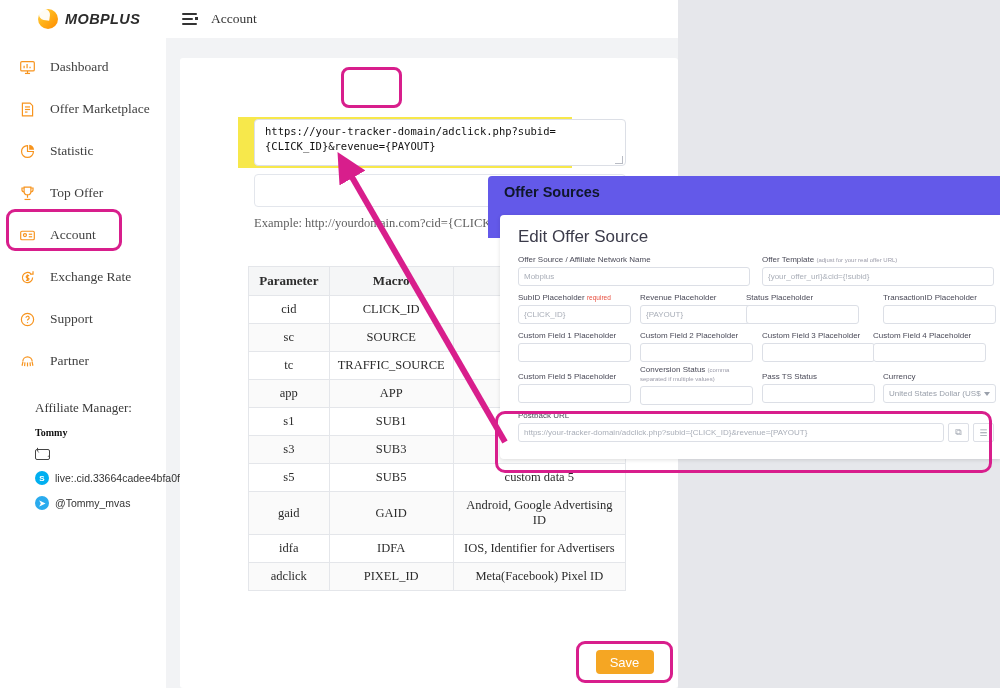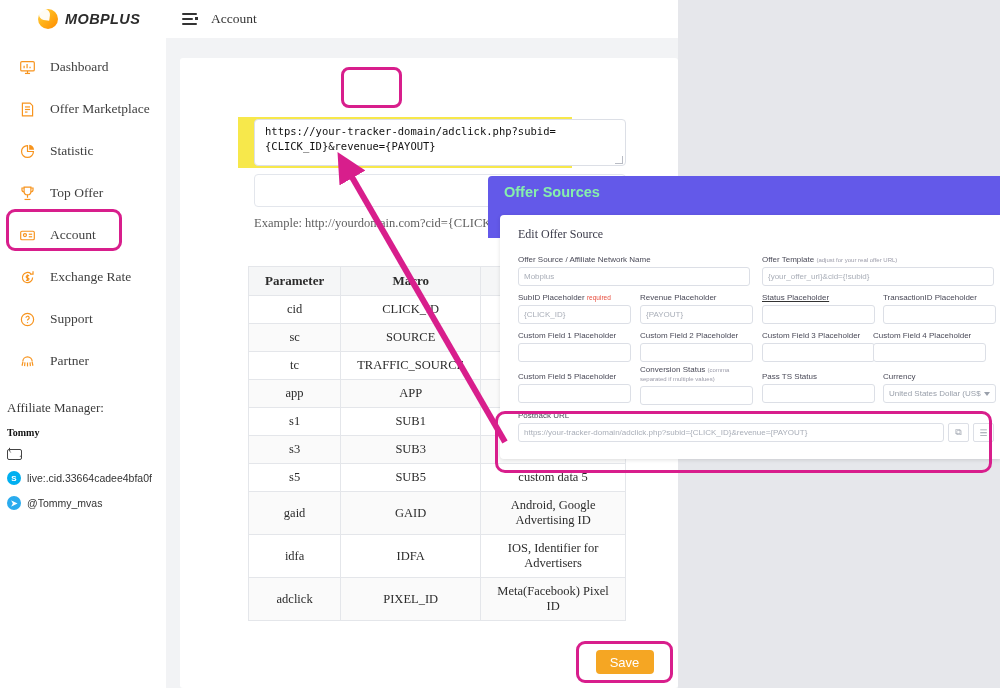--- a/index.html
+++ b/index.html
@@ -49,21 +49,21 @@
     color:#F7941E;
   }
   .nav-icon svg { display:block; }
 
   #account-highlight {
     position:absolute; left:6px; top:209px; width:116px; height:42px;
     border:3px solid #d81e8c; border-radius:9px; z-index:6;
     pointer-events:none;
   }
 
-  .am-block { margin-top:18px; padding-left:7px; }
+  .am-block { margin-top:18px; padding-left:35px; }
   .am-title { font-size:13px; color:#3a3a3a; }
   .am-name { font-size:10px; font-weight:bold; color:#111; margin-top:11px; }
   .am-row {
     display:flex; align-items:center; gap:6px;
     margin-top:11px; font-size:10.5px; color:#333;
     font-family:"Liberation Sans", sans-serif;
   }
   .mail-ico {
     width:15px; height:11px; border:1.3px solid #444; border-radius:2px;
     position:relative;
@@ -158,21 +158,21 @@
     font-size:12.5px; color:#5f5f5f;
   }
 
   
   #param-table {
     position:absolute; left:248px; top:266px; width:378px;
     border-collapse:collapse; z-index:4; background:#fff;
   }
   #param-table th, #param-table td {
     border:1px solid #e4e6ea; text-align:center;
-    font-size:12.5px; color:#2c2c2c; padding:6px 16px; height:26px;
+    font-size:12.5px; color:#2c2c2c; padding:6px 8px; height:26px;
   }
   #param-table th { background:#f5f6f7; font-weight:bold; font-size:13px; }
   #param-table col.c1 { width:82px; }
   #param-table col.c2 { width:102px; }
   #param-table col.c3 { width:194px; }
   #param-table tr:nth-child(even) td { background:#fafafa; }
 
   
   #save-wrap {
     position:absolute; left:576px; top:641px; width:97px; height:42px;
@@ -189,32 +189,32 @@
   #modal {
     position:absolute; left:488px; top:176px; width:512px; height:290px;
     z-index:12;
   }
   #modal-header {
     position:absolute; left:0; top:0; width:512px; height:62px;
     background:#6359e9; border-radius:4px 0 0 0;
   }
   #modal-title {
     position:absolute; left:16px; top:8px;
-    color:#86efac; font-size:14.5px; font-weight:bold;
+    color:#0f172a; font-size:14.5px; font-weight:bold;
     font-family:"Liberation Sans", sans-serif;
   }
   #modal-body {
     position:absolute; left:12px; top:39px; width:500px; height:244px;
     background:#fff; border-radius:4px 0 0 4px;
     box-shadow:0 1px 4px rgba(0,0,0,.12);
   }
   #modal-subtitle {
     position:absolute; left:18px; top:12px;
-    font-size:12px; color:#3b3b4a;
-    font-family:Liberation Serif, serif;
+    font-size:17px; color:#3b3b4a;
+    font-family:Liberation Sans, sans-serif;
   }
 
   .mfield { position:absolute; font-family:"Liberation Sans", sans-serif; }
   .mlabel { font-size:8px; color:#4a4a58; display:block; margin-bottom:3px;
             white-space:nowrap; }
   .mlabel .req { color:#e74c3c; font-size:6.5px; }
   .mlabel .hint { color:#9a9aa8; font-size:6px; font-weight:normal; }
   .minput {
     border:1px solid #dcdfe6; border-radius:3px; height:19px;
     background:#fff; display:flex; align-items:center;
@@ -498,21 +498,21 @@
     </div>
 
     <div class="mfield" style="left:18px; top:78px; width:113px;">
       <span class="mlabel"><span>SubID Placeholder</span> <span class="req">required</span></span>
       <div class="minput filled">{CLICK_ID}</div>
     </div>
     <div class="mfield" style="left:140px; top:78px; width:113px;">
       <span class="mlabel">Revenue Placeholder</span>
       <div class="minput filled">{PAYOUT}</div>
     </div>
-    <div class="mfield" style="left:262px; top:78px; width:113px;text-decoration:underline;">
+    <div class="mfield" style="left:246px; top:78px; width:113px;">
       <span class="mlabel">Status Placeholder</span>
       <div class="minput"></div>
     </div>
     <div class="mfield" style="left:383px; top:78px; width:113px;">
       <span class="mlabel">TransactionID Placeholder</span>
       <div class="minput"></div>
     </div>
 
     <div class="mfield" style="left:18px; top:116px; width:113px;">
       <span class="mlabel">Custom Field 1 Placeholder</span>

